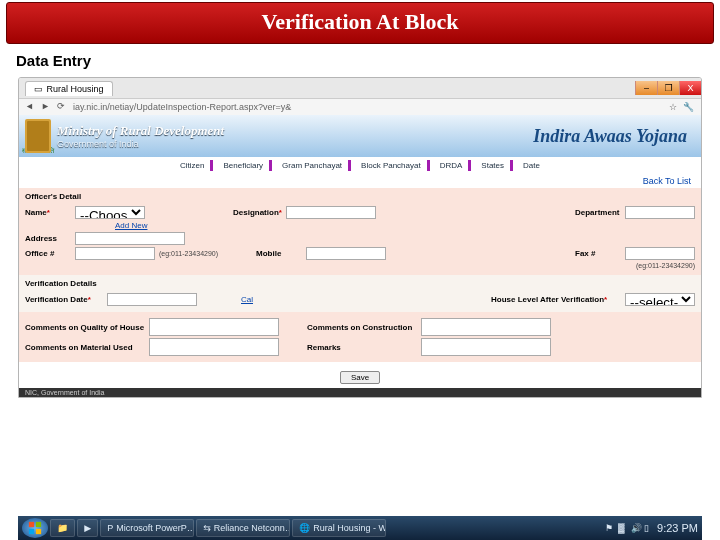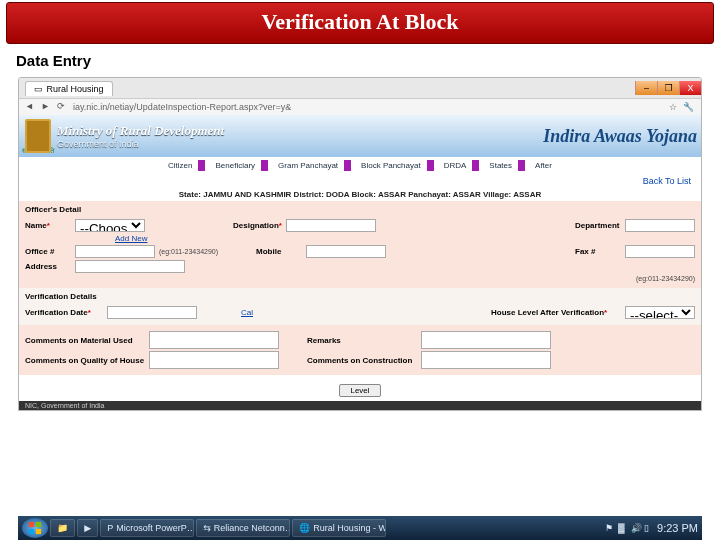--- a/index.html
+++ b/index.html
@@ -37,25 +37,25 @@
   .ministry-banner {
     background: linear-gradient(#eaf3fb, #9cc5e8);
     display: flex; align-items: center; height: 42px;
     position: relative;
   }
   .emblem { width: 26px; height: 34px; margin: 0 6px; background: #d6a23a; border-radius: 2px; position: relative; }
   .emblem::after { content: ""; position: absolute; inset: 2px; background: #b17e1a; border-radius: 1px; }
   .ministry-text { color: #fff; text-shadow: 0 1px 1px #345; }
   .ministry-text .m1 { font: italic bold 13px Georgia; }
   .ministry-text .m2 { font: 9px Arial; color: #eaf3fb; }
-  .iay { margin-left: auto; margin-right: 4px; font: italic bold 18px "Brush Script MT","Comic Sans MS",cursive; color: #184a82; }
+  .iay { margin-left: auto; margin-right: 14px; font: italic bold 18px "Brush Script MT","Comic Sans MS",cursive; color: #184a82; }
   .grass { position: absolute; left: 3px; bottom: 2px; font-size: 7px; color: #2a7a2a; }
 
   .topnav { background: #fff; display: flex; gap: 4px; justify-content: center; padding: 3px 0; font-size: 8px; color: #234; }
-  .topnav span { padding: 1px 6px; border-right: 7px solid #a21caf; }
+  .topnav span { padding: 1px 6px; border-right: 3px solid #a21caf; }
   .topnav span:last-child { border-right: none; }
   .back-link { text-align: right; font: 9px Arial; color: #0645ad; padding: 2px 10px; }
 
   .sec-title { text-align: center; font: 9px Arial; color: #742; padding: 3px 0; }
   .breadcrumb { text-align: center; font: bold 8px Arial; color: #222; padding: 2px; }
 
   .panel { background: #fbe4dc; padding: 4px 6px; font-size: 8px; }
   .panel-head { text-align: left; font: bold 8px Arial; padding-bottom: 3px; }
   .row { display: flex; align-items: center; gap: 4px; margin: 2px 0; }
   .lbl { min-width: 46px; font-weight: bold; }
@@ -125,92 +125,91 @@
     <div class="iay">Indira Awaas Yojana</div>
   </div>
 
   <div class="topnav">
     <span>Citizen</span>
     <span>Beneficiary</span>
     <span>Gram Panchayat</span>
     <span>Block Panchayat</span>
     <span>DRDA</span>
     <span>States</span>
-    <span>After</span>
+    <span>Date</span>
   </div>
   <div class="back-link">Back To List</div>
 
-  <div class="breadcrumb">State: JAMMU AND KASHMIR District: DODA Block: ASSAR Panchayat: ASSAR Village: ASSAR</div>
 
   <div class="panel">
     <div class="panel-head">Officer's Detail</div>
     <div class="row">
       <span class="lbl req">Name</span>
       <select class="inp" style="width:70px"><option>--Choose--</option></select>
       <span style="flex:0 0 80px"></span>
       <span class="lbl req">Designation</span>
       <input class="inp" style="width: 90px;">
       <span style="flex:1"></span>
       <span class="lbl">Department</span>
       <input class="inp" style="width: 70px;">
     </div>
     <div class="row">
       <span style="width:46px"></span>
       <span class="link">Add New</span>
+    </div>
+    <div class="row">
+      <span class="lbl">Address</span>
+      <input class="inp" style="width: 110px;">
     </div>
     <div class="row">
       <span class="lbl">Office #</span>
       <input class="inp" style="width: 80px;">
       <span class="hint">(eg:011-23434290)</span>
       <span style="flex:0 0 30px"></span>
       <span class="lbl">Mobile</span>
       <input class="inp" style="width: 80px;">
       <span style="flex:1"></span>
       <span class="lbl">Fax #</span>
       <input class="inp" style="width: 70px;">
     </div>
-    <div class="row">
-      <span class="lbl">Address</span>
-      <input class="inp" style="width: 110px;">
-    </div>
     <div class="row" style="justify-content:flex-end">
       <span class="hint">(eg:011-23434290)</span>
     </div>
   </div>
 
   <div class="panel panel2">
     <div class="panel-head">Verification Details</div>
     <div class="row">
       <span class="lbl req" style="min-width:78px">Verification Date</span>
       <input class="inp" style="width: 90px;">
       <span class="link">Cal</span>
       <span style="flex:1"></span>
       <span class="lbl req" style="min-width:130px">House Level After Verification</span>
       <select class="inp" style="width:70px"><option>--select--</option></select>
     </div>
   </div>
   <div class="panel">
     <div class="row">
+      <span class="lbl" style="min-width:120px">Comments on Quality of House</span>
+      <input class="inp" style="width: 130px; height: 18px;">
+      <span style="flex:0 0 20px"></span>
+      <span class="lbl" style="min-width:110px">Comments on Construction</span>
+      <input class="inp" style="width: 130px; height: 18px;">
+    </div>
+    <div class="row">
       <span class="lbl" style="min-width:120px">Comments on Material Used</span>
       <input class="inp" style="width: 130px; height: 18px;">
       <span style="flex:0 0 20px"></span>
       <span class="lbl" style="min-width:110px">Remarks</span>
       <input class="inp" style="width: 130px; height: 18px;">
     </div>
-    <div class="row">
-      <span class="lbl" style="min-width:120px">Comments on Quality of House</span>
-      <input class="inp" style="width: 130px; height: 18px;">
-      <span style="flex:0 0 20px"></span>
-      <span class="lbl" style="min-width:110px">Comments on Construction</span>
-      <input class="inp" style="width: 130px; height: 18px;">
-    </div>
   </div>
 
   <div class="save-wrap">
-    <button class="save-btn">Level</button>
+    <button class="save-btn">Save</button>
   </div>
 
   <div class="footer-gov">NIC, Government of India</div>
 </div>
 
 <div class="taskbar">
   <div class="start">
     <svg viewBox="0 0 16 16">
       <rect x="1" y="1" width="6" height="6" fill="#f35325"></rect>
         <rect x="9" y="1" width="6" height="6" fill="#81bc06"></rect>

